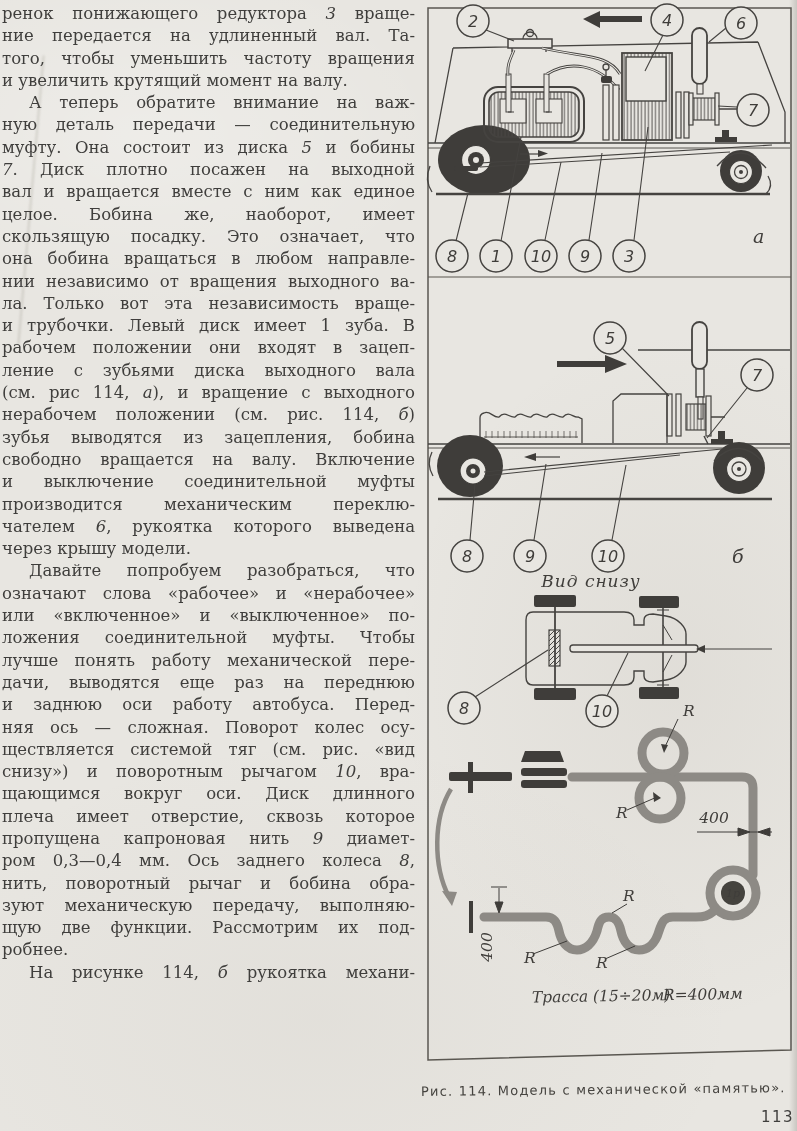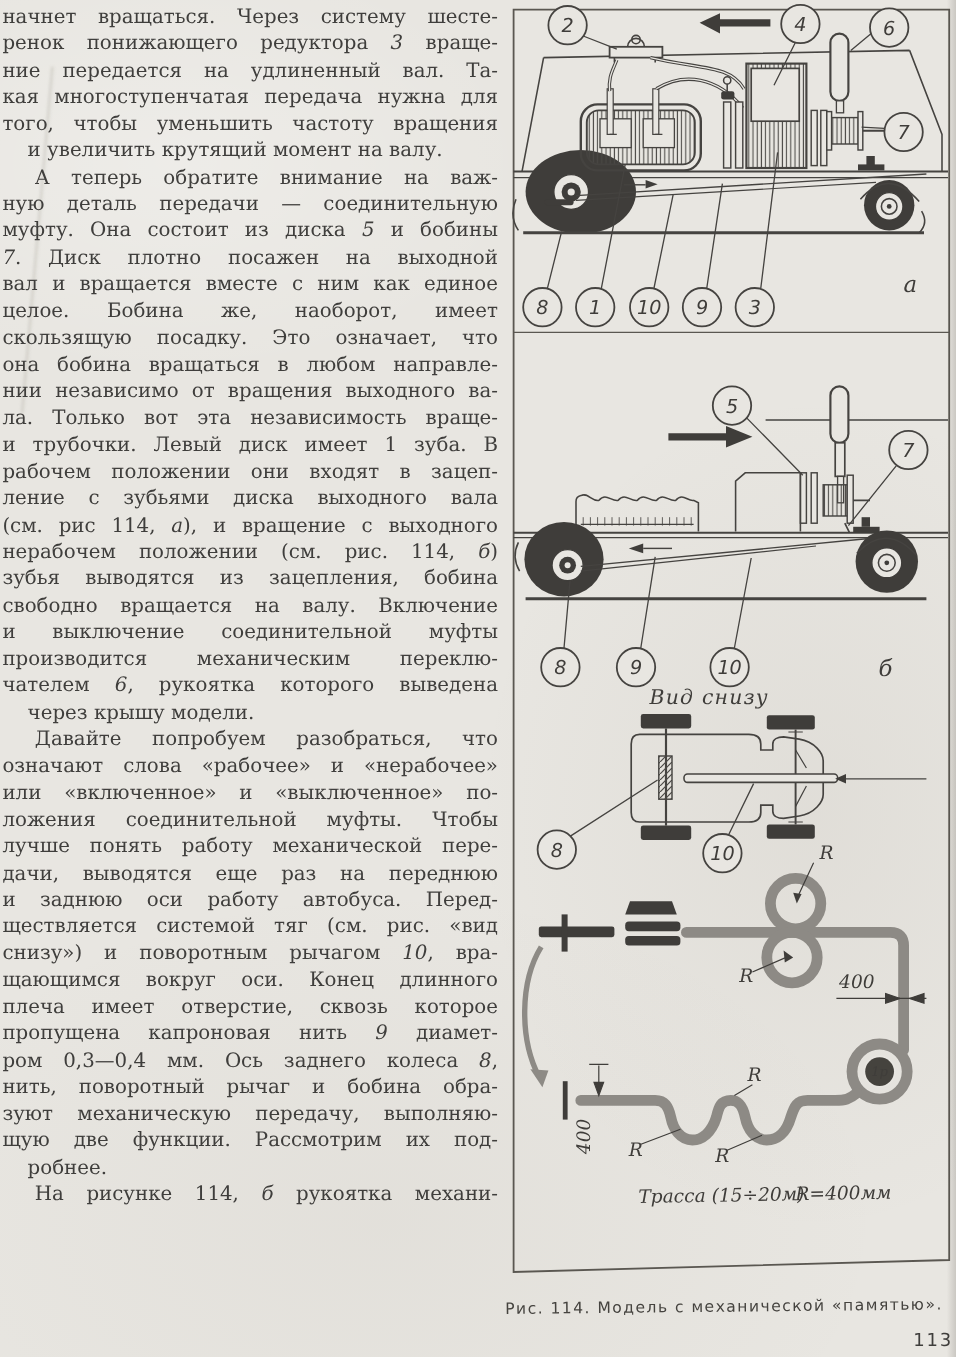--- a/index.html
+++ b/index.html
@@ -13,44 +13,42 @@
     font-family:"DejaVu Serif", serif;
     color:#3f3e3c;
   }
   .edge-shade{position:absolute;right:0;top:0;width:8px;height:100%;
     background:linear-gradient(to right, rgba(0,0,0,0), rgba(60,55,48,0.18));}
   .crease{position:absolute;left:30px;top:55px;width:2px;height:290px;
     background:rgba(120,112,100,0.22);transform:rotate(5deg);filter:blur(1.2px);}
   #text-col{position:absolute;left:2px;top:3px;width:413px;}
   .tl{font-size:16.5px;line-height:22.3px;height:22.3px;
       text-align:justify;text-align-last:justify;color:#3f3e3c;}
-  .tl.end{text-align-last:left;margin-left:21px;}
+  .tl.end{text-align-last:left;}
   .tl.ind{text-indent:27px;}
   .tl i{font-style:italic;}
   #fig{position:absolute;left:420px;top:0;}
   .fig-caption{position:absolute;left:421px;top:1082px;width:376px;
     font-family:"DejaVu Sans", sans-serif;font-size:13px;letter-spacing:1.2px;
     color:#45433f;transform:rotate(-0.6deg);}
   .page-num{position:absolute;left:761px;top:1108px;
     font-family:"DejaVu Sans", sans-serif;font-size:15px;letter-spacing:1.5px;color:#3f3e3c;}
   svg text{font-family:"DejaVu Serif", serif;fill:#3f3d3a;}
   .co{font-family:"DejaVu Sans", sans-serif;font-style:italic;font-size:16px;}
   .lbl{font-style:italic;font-size:19px;}
   .hand{font-style:italic;font-size:15.5px;}
 </style>
 </head>
 <body>
 
 <div class="crease"></div>
 
 <div id="text-col">
-  <div class="tl">начнет вращаться. Через систему шесте-</div>
   <div class="tl">ренок понижающего редуктора <i>3</i> враще-</div>
   <div class="tl">ние передается на удлиненный вал. Та-</div>
-  <div class="tl">кая многоступенчатая передача нужна для</div>
   <div class="tl">того, чтобы уменьшить частоту вращения</div>
   <div class="tl end">и увеличить крутящий момент на валу.</div>
 
   <div class="tl ind">А теперь обратите внимание на важ-</div>
   <div class="tl">ную деталь передачи — соединительную</div>
   <div class="tl">муфту. Она состоит из диска <i>5</i> и бобины</div>
   <div class="tl"><i>7</i>. Диск плотно посажен на выходной</div>
   <div class="tl">вал и вращается вместе с ним как единое</div>
   <div class="tl">целое. Бобина же, наоборот, имеет</div>
   <div class="tl">скользящую посадку. Это означает, что</div>
@@ -69,23 +67,24 @@
   <div class="tl">чателем <i>6</i>, рукоятка которого выведена</div>
   <div class="tl end">через крышу модели.</div>
 
   <div class="tl ind">Давайте попробуем разобраться, что</div>
   <div class="tl">означают слова «рабочее» и «нерабочее»</div>
   <div class="tl">или «включенное» и «выключенное» по-</div>
   <div class="tl">ложения соединительной муфты. Чтобы</div>
   <div class="tl">лучше понять работу механической пере-</div>
   <div class="tl">дачи, выводятся еще раз на переднюю</div>
   <div class="tl">и заднюю оси работу автобуса. Перед-</div>
+  <div class="tl">няя ось — сложная. Поворот колес осу-</div>
   <div class="tl">ществляется системой тяг (см. рис. «вид</div>
   <div class="tl">снизу») и поворотным рычагом <i>10</i>, вра-</div>
-  <div class="tl">щающимся вокруг оси. Конец длинного</div>
+  <div class="tl">щающимся вокруг оси. Диск длинного</div>
   <div class="tl">плеча имеет отверстие, сквозь которое</div>
   <div class="tl">пропущена капроновая нить <i>9</i> диамет-</div>
   <div class="tl">ром 0,3—0,4 мм. Ось заднего колеса <i>8</i>,</div>
   <div class="tl">нить, поворотный рычаг и бобина обра-</div>
   <div class="tl">зуют механическую передачу, выполняю-</div>
   <div class="tl">щую две функции. Рассмотрим их под-</div>
   <div class="tl end">робнее.</div>
 
   <div class="tl ind">На рисунке 114, <i>б</i> рукоятка механи-</div>
 </div>

